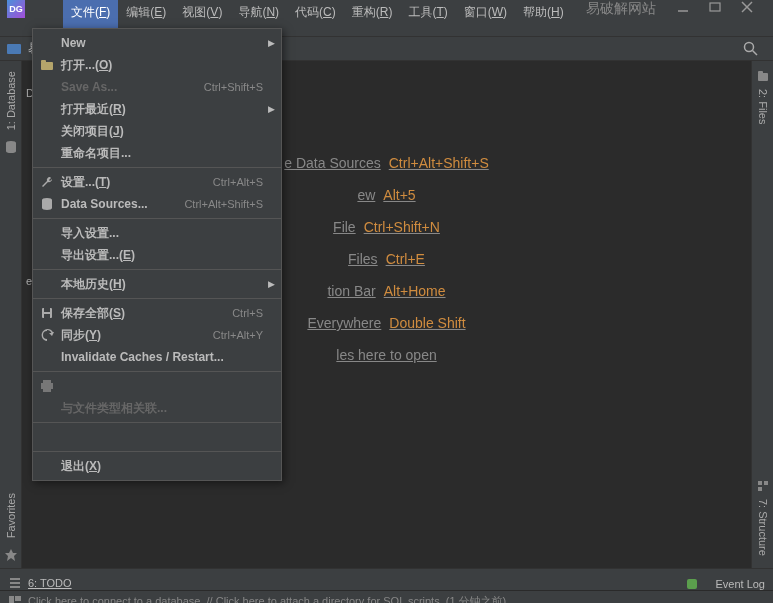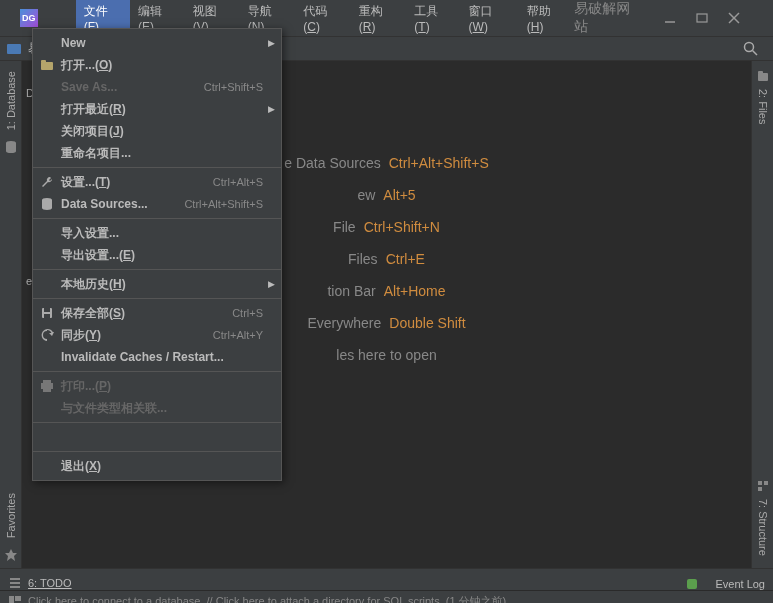--- a/index.html
+++ b/index.html
@@ -1,38 +1,38 @@
 <!DOCTYPE html>
 <html><head>
 <meta charset="utf-8">
 <style>
 * { margin: 0; padding: 0; box-sizing: border-box; font-family: "Segoe UI", Arial, sans-serif; }
 body { width: 773px; height: 603px; background: #3c3f41; color: #bbbbbb; overflow: hidden; font-size: 12px; }
-.menubar { height: 37px; background: #3c3f41; display: flex; align-items: center; padding: 0 20px; border-bottom: 1px solid #323232; }
+.menubar { height: 37px; background: #3c3f41; display: flex; padding: 0 7px; border-bottom: 1px solid #323232; }
 .logo { width: 18px; height: 18px; background: linear-gradient(135deg, #4a90d9, #a44dd9); margin-right: 6px; display: flex; align-items: center; justify-content: center; font-size: 9px; font-weight: bold; color: #fff; }
 .menu-item { padding: 4px 8px; cursor: pointer; font-size: 12px; color: #bbbbbb; }
 .menu-item.active { background: #4b6eaf; color: #fff; margin-left: 32px; }
 .menu-item u { text-decoration: underline; }
 .title-text { margin-left: auto; color: #888; margin-right: 20px; font-size: 14px; }
 .win-controls { display: flex; gap: 18px; margin-right: 12px; }
 .win-btn { width: 14px; height: 14px; cursor: pointer; color: #888; display: flex; align-items: center; justify-content: center; }
 .toolbar { height: 24px; background: #3c3f41; display: flex; align-items: center; padding: 0 6px; border-bottom: 1px solid #323232; }
 .tb-icon { width: 16px; height: 16px; margin-right: 6px; }
 .search-right { margin-left: auto; margin-right: 8px; }
 .main { display: flex; height: calc(100% - 28px - 24px - 22px - 22px); position: relative; }
 .left-rail { width: 22px; background: #3c3f41; border-right: 1px solid #323232; display: flex; flex-direction: column; align-items: center; padding-top: 4px; }
 .rail-text { writing-mode: vertical-rl; transform: rotate(180deg); font-size: 11px; color: #aaa; padding: 6px 0; cursor: pointer; }
 .rail-icon { margin-top: 4px; }
 .rail-spacer { flex: 1; }
 .right-rail { width: 22px; background: #3c3f41; border-left: 1px solid #323232; display: flex; flex-direction: column; align-items: center; padding-top: 4px; }
 .rail-text-r { writing-mode: vertical-rl; font-size: 11px; color: #aaa; padding: 6px 0; cursor: pointer; }
 .content { flex: 1; background: #2b2b2b; position: relative; }
 .peek-label { position: absolute; left: 0; top: 26px; font-size: 11px; color: #aaa; padding-left: 4px; }
 .peek-label2 { position: absolute; left: 0; top: 214px; font-size: 11px; color: #aaa; padding-left: 4px; }
-.bg-lines { position: absolute; left: 50%; transform: translateX(-50%); top: 94px; display: flex; flex-direction: column; gap: 16px; font-size: 14px; color: #888; white-space: nowrap; align-items: center; }
+.bg-lines { position: absolute; left: 50%; transform: translateX(-50%); top: 94px; display: flex; flex-direction: column; gap: 16px; font-size: 14px; color: #888; white-space: nowrap; align-items: center; text-decoration: underline; }
 .bg-line { display: flex; gap: 8px; align-items: center; }
 .bg-line .sc { color: #d08c3f; }
 .dropdown { position: absolute; left: 32px; top: 28px; width: 250px; background: #3c3f41; border: 1px solid #555; box-shadow: 2px 2px 8px rgba(0,0,0,0.5); z-index: 100; padding: 3px 0; }
 .dd-item { display: flex; align-items: center; height: 22px; padding: 0 18px 0 6px; font-size: 12px; color: #bbbbbb; cursor: pointer; position: relative; }
 .dd-item.disabled { color: #666; }
 .dd-icon { width: 16px; height: 16px; margin-right: 6px; flex-shrink: 0; display: flex; align-items: center; justify-content: center; }
 .dd-label { flex: 1; font-weight: bold; }
 .dd-label u { text-decoration: underline; }
 .dd-shortcut { color: #888; font-size: 11px; }
 .dd-arrow { position: absolute; right: 6px; font-size: 9px; }
@@ -291,21 +291,20 @@
     </div>
     <div class="dd-sep"></div>
     <div class="dd-item disabled">
       <span class="dd-icon">
         <svg width="14" height="14">
           <rect x="3" y="1" width="8" height="3" fill="#777"></rect>
           <rect x="1" y="4" width="12" height="6" fill="#777"></rect>
           <rect x="3" y="9" width="8" height="4" fill="#777"></rect>
         </svg>
       </span>
-      <span class="dd-label">打印...(<u>P</u>)</span>
     </div>
     <div class="dd-item disabled">
       <span class="dd-icon"></span>
       <span class="dd-label">与文件类型相关联...</span>
     </div>
     <div class="dd-sep"></div>
     <div class="dd-item">
       <span class="dd-icon"></span>
     </div>
     <div class="dd-sep"></div>

